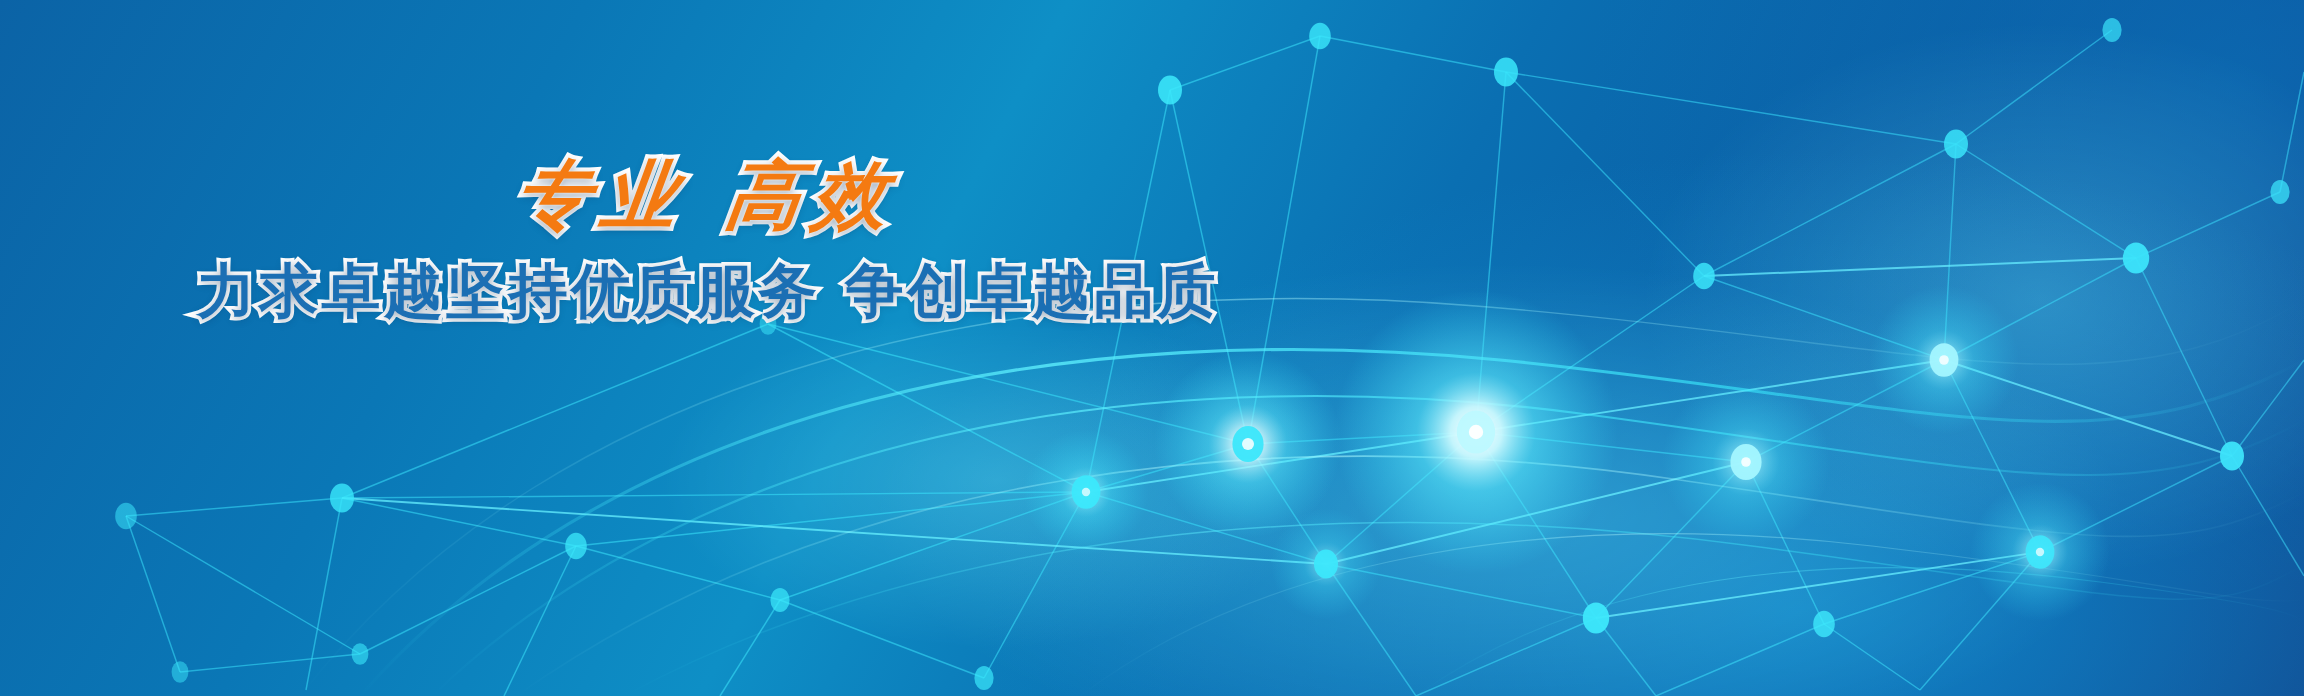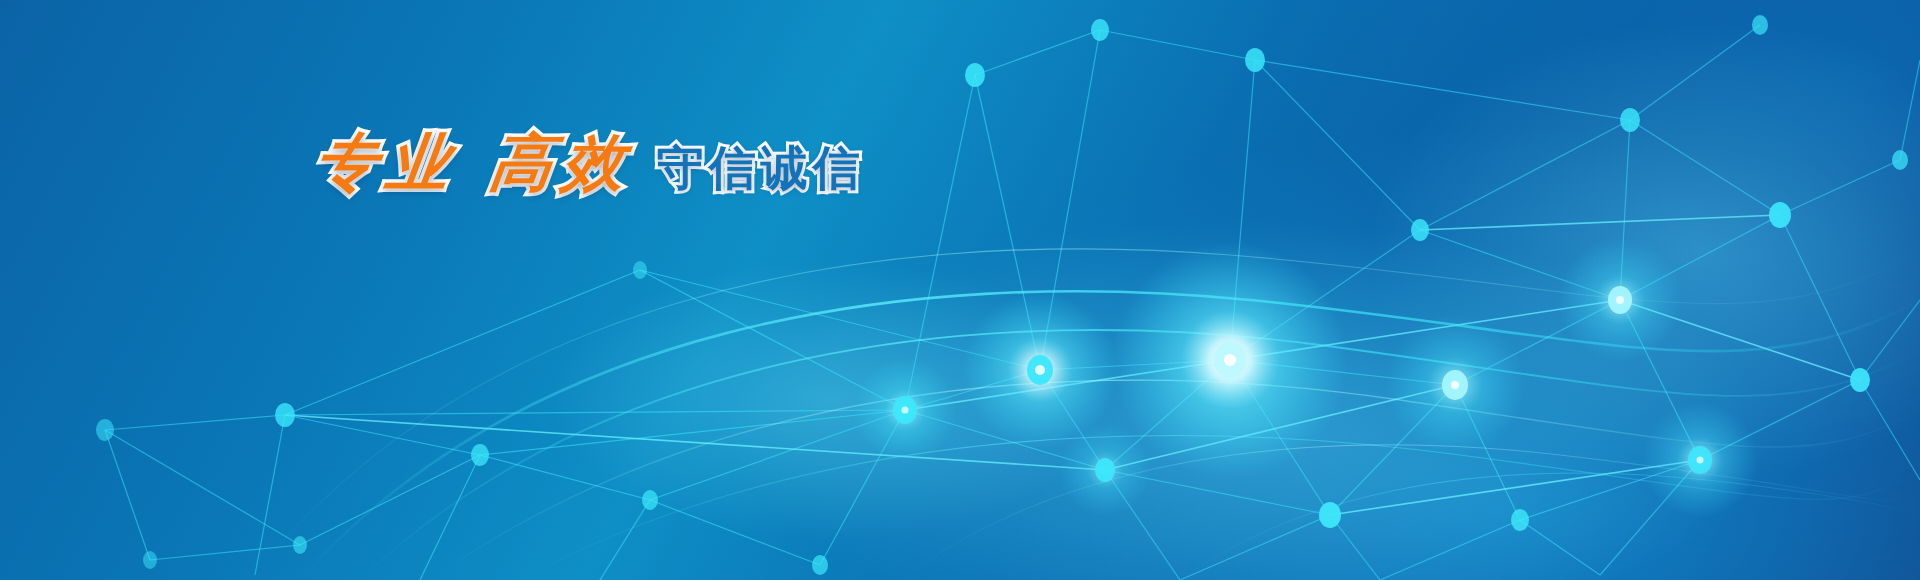--- a/index.html
+++ b/index.html
@@ -262,17 +262,17 @@
       <circle cx="1620" cy="300" r="4" opacity="0.8"></circle>
       <circle cx="1040" cy="370" r="5" opacity="0.85"></circle>
       <circle cx="905" cy="410" r="3.5" opacity="0.7"></circle>
       <circle cx="1700" cy="460" r="3.5" opacity="0.7"></circle>
     </g>
   </svg>
 
   <div class="copy">
     <div class="headline">
       <span class="hl-accent">专业 高效</span>
-      <span class="hl-plain">守信诚信</span>
     </div>
+    <div class="subline">力求卓越坚持优质服务 争创卓越品质</div>
   </div>
 
 </div>
 
 </body></html>

